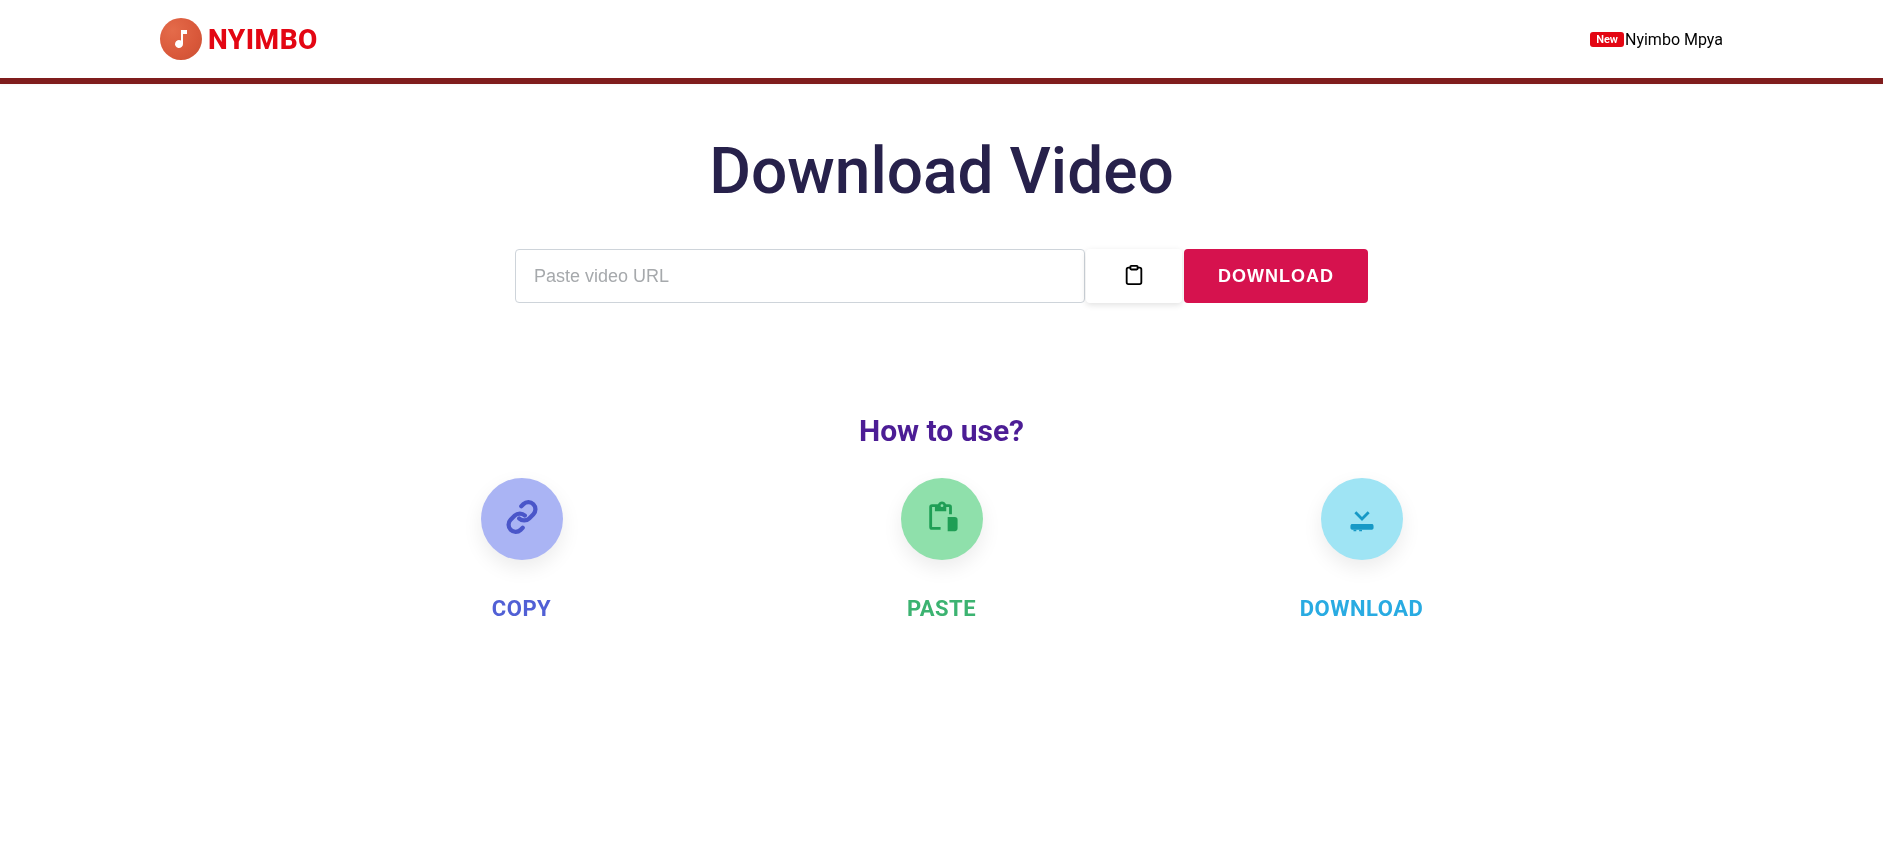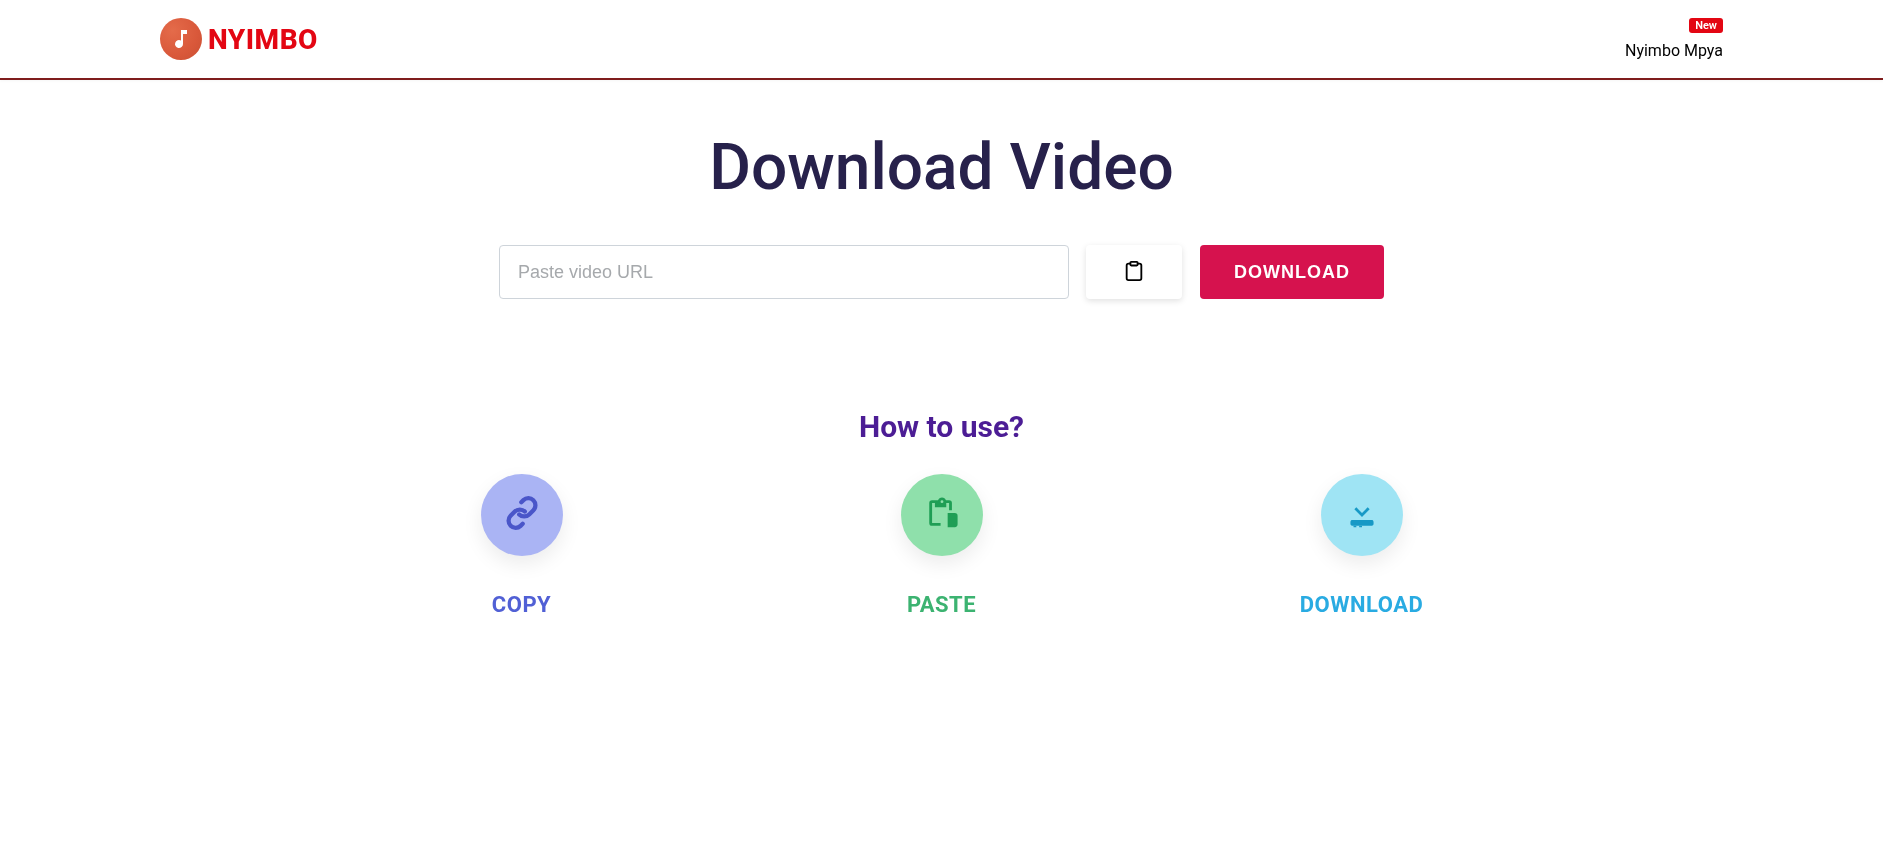--- a/index.html
+++ b/index.html
@@ -9,21 +9,21 @@
     color: #212529;
     width: 1883px;
   }
 
   
   .header {
     display: flex;
     align-items: center;
     justify-content: space-between;
     padding: 18px 160px 18px 160px;
-    border-bottom: 2px solid #7f1d1d;
+    border-bottom: 6px solid #7f1d1d;
     box-shadow: 0 1px 3px rgba(0,0,0,0.04);
   }
   .logo-wrap {
     display: flex;
     align-items: center;
     gap: 6px;
     cursor: pointer;
   }
   .logo-circle {
     width: 42px;
@@ -37,24 +37,23 @@
   }
   .logo-circle svg { width: 24px; height: 24px; }
   .logo-text {
     font-size: 28px;
     font-weight: 800;
     color: #e30613;
     letter-spacing: 0.5px;
   }
   .header-right {
     display: flex;
-    align-items: flex-end;
-    gap: 8px;
-    cursor: pointer;
-    flex-direction: column;
+    align-items: center;
+    gap: 1px;
+    cursor: pointer;
   }
   .badge-new {
     background: #e30613;
     color: #fff;
     font-size: 11px;
     font-weight: 600;
     padding: 2px 6px;
     border-radius: 3px;
     line-height: 1;
   }
@@ -74,21 +73,21 @@
     font-size: 64px;
     font-weight: 500;
     color: #27214b;
     margin-bottom: 40px;
   }
 
   
   .input-row {
     display: flex;
     justify-content: center;
-    gap: 16px;
+    gap: 0;
     margin-bottom: 110px;
   }
   .url-input {
     width: 570px;
     height: 54px;
     padding: 0 18px;
     font-size: 18px;
     color: #555;
     border: 1px solid #ced4da;
     border-radius: 4px;

